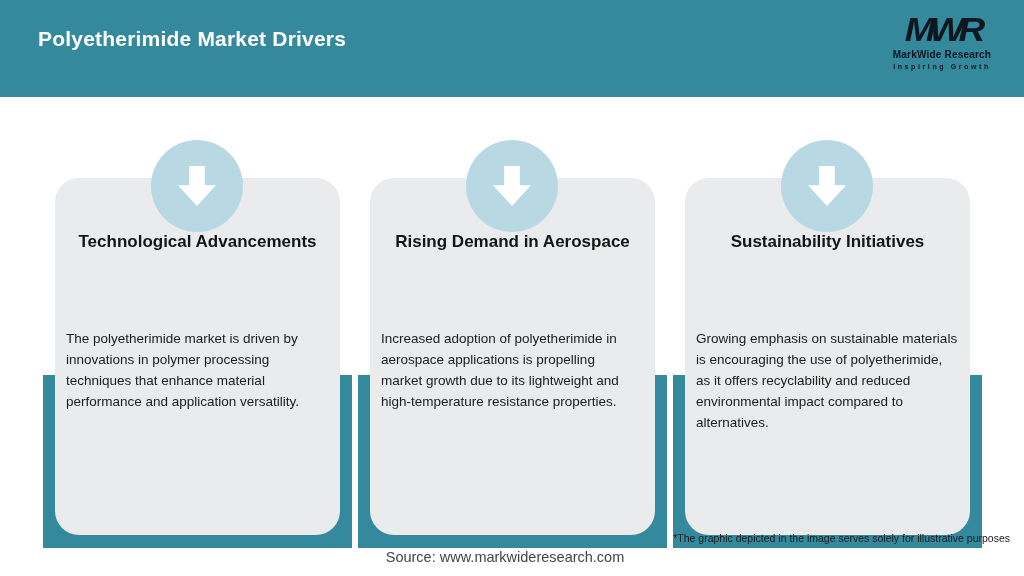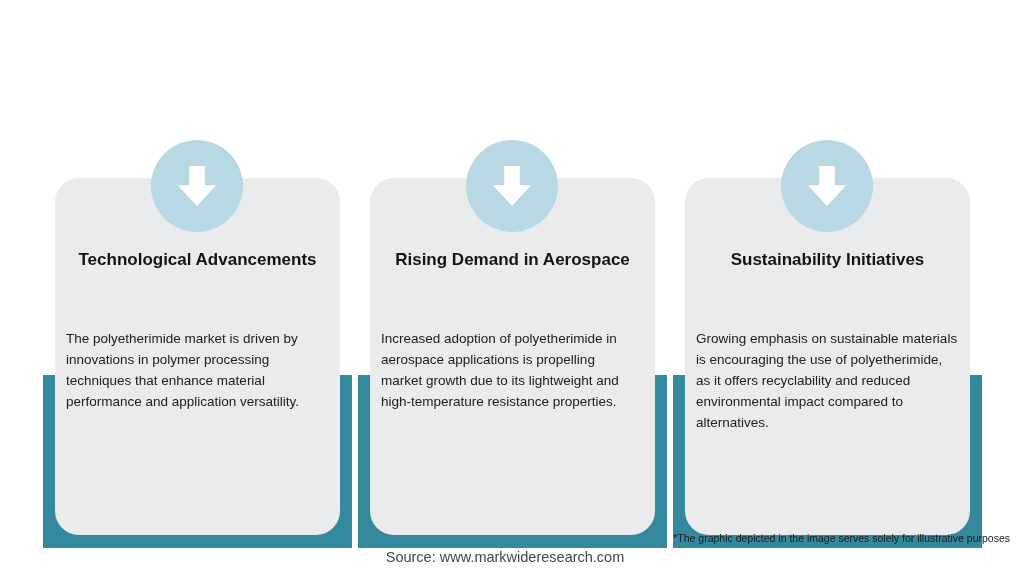--- a/index.html
+++ b/index.html
@@ -53,21 +53,21 @@
     position:absolute;left:12px;top:38px;width:285px;height:357px;
     background:var(--cardbg);border-radius:24px;
   }
   .circle{
     position:absolute;left:108px;top:0;width:92px;height:92px;
     border-radius:50%;background:var(--circle);
     display:flex;align-items:center;justify-content:center;
   }
   .circle svg{width:52px;height:52px;display:block;}
   .card-title{
-    position:absolute;left:12px;top:110px;width:285px;
+    position:absolute;left:12px;top:92px;width:285px;
     text-align:center;font-size:17px;font-weight:700;color:#141414;
   }
   .card-body{
     position:absolute;left:23px;top:188px;width:272px;
     font-size:13.5px;line-height:21px;color:var(--text);
     white-space:pre-line;
   }
 
   
   .source-text{
@@ -78,20 +78,28 @@
   .disclaimer-text{
     position:absolute;right:14px;top:532px;
     font-size:10.5px;color:#1a1a1a;
   }
 </style>
 </head>
 <body>
 
 <div class="canvas">
 
+  <div class="topbar">
+    <div class="page-title">Polyetherimide Market Drivers</div>
+    <div class="logo">
+      <span class="monogram">MWR</span>
+      <div class="logoname">MarkWide Research</div>
+      <div class="tagline">Inspiring Growth</div>
+    </div>
+  </div>
 
   <div class="card-group pos1">
     <div class="teal-backdrop"></div>
     <div class="card"></div>
     <div class="circle">
       <svg viewBox="0 0 60 60" aria-hidden="true">
         <polygon points="21,7 39,7 39,29 52,29 30,53 8,29 21,29" fill="#ffffff"></polygon>
       </svg>
     </div>
     <div class="card-title">Technological Advancements</div>

